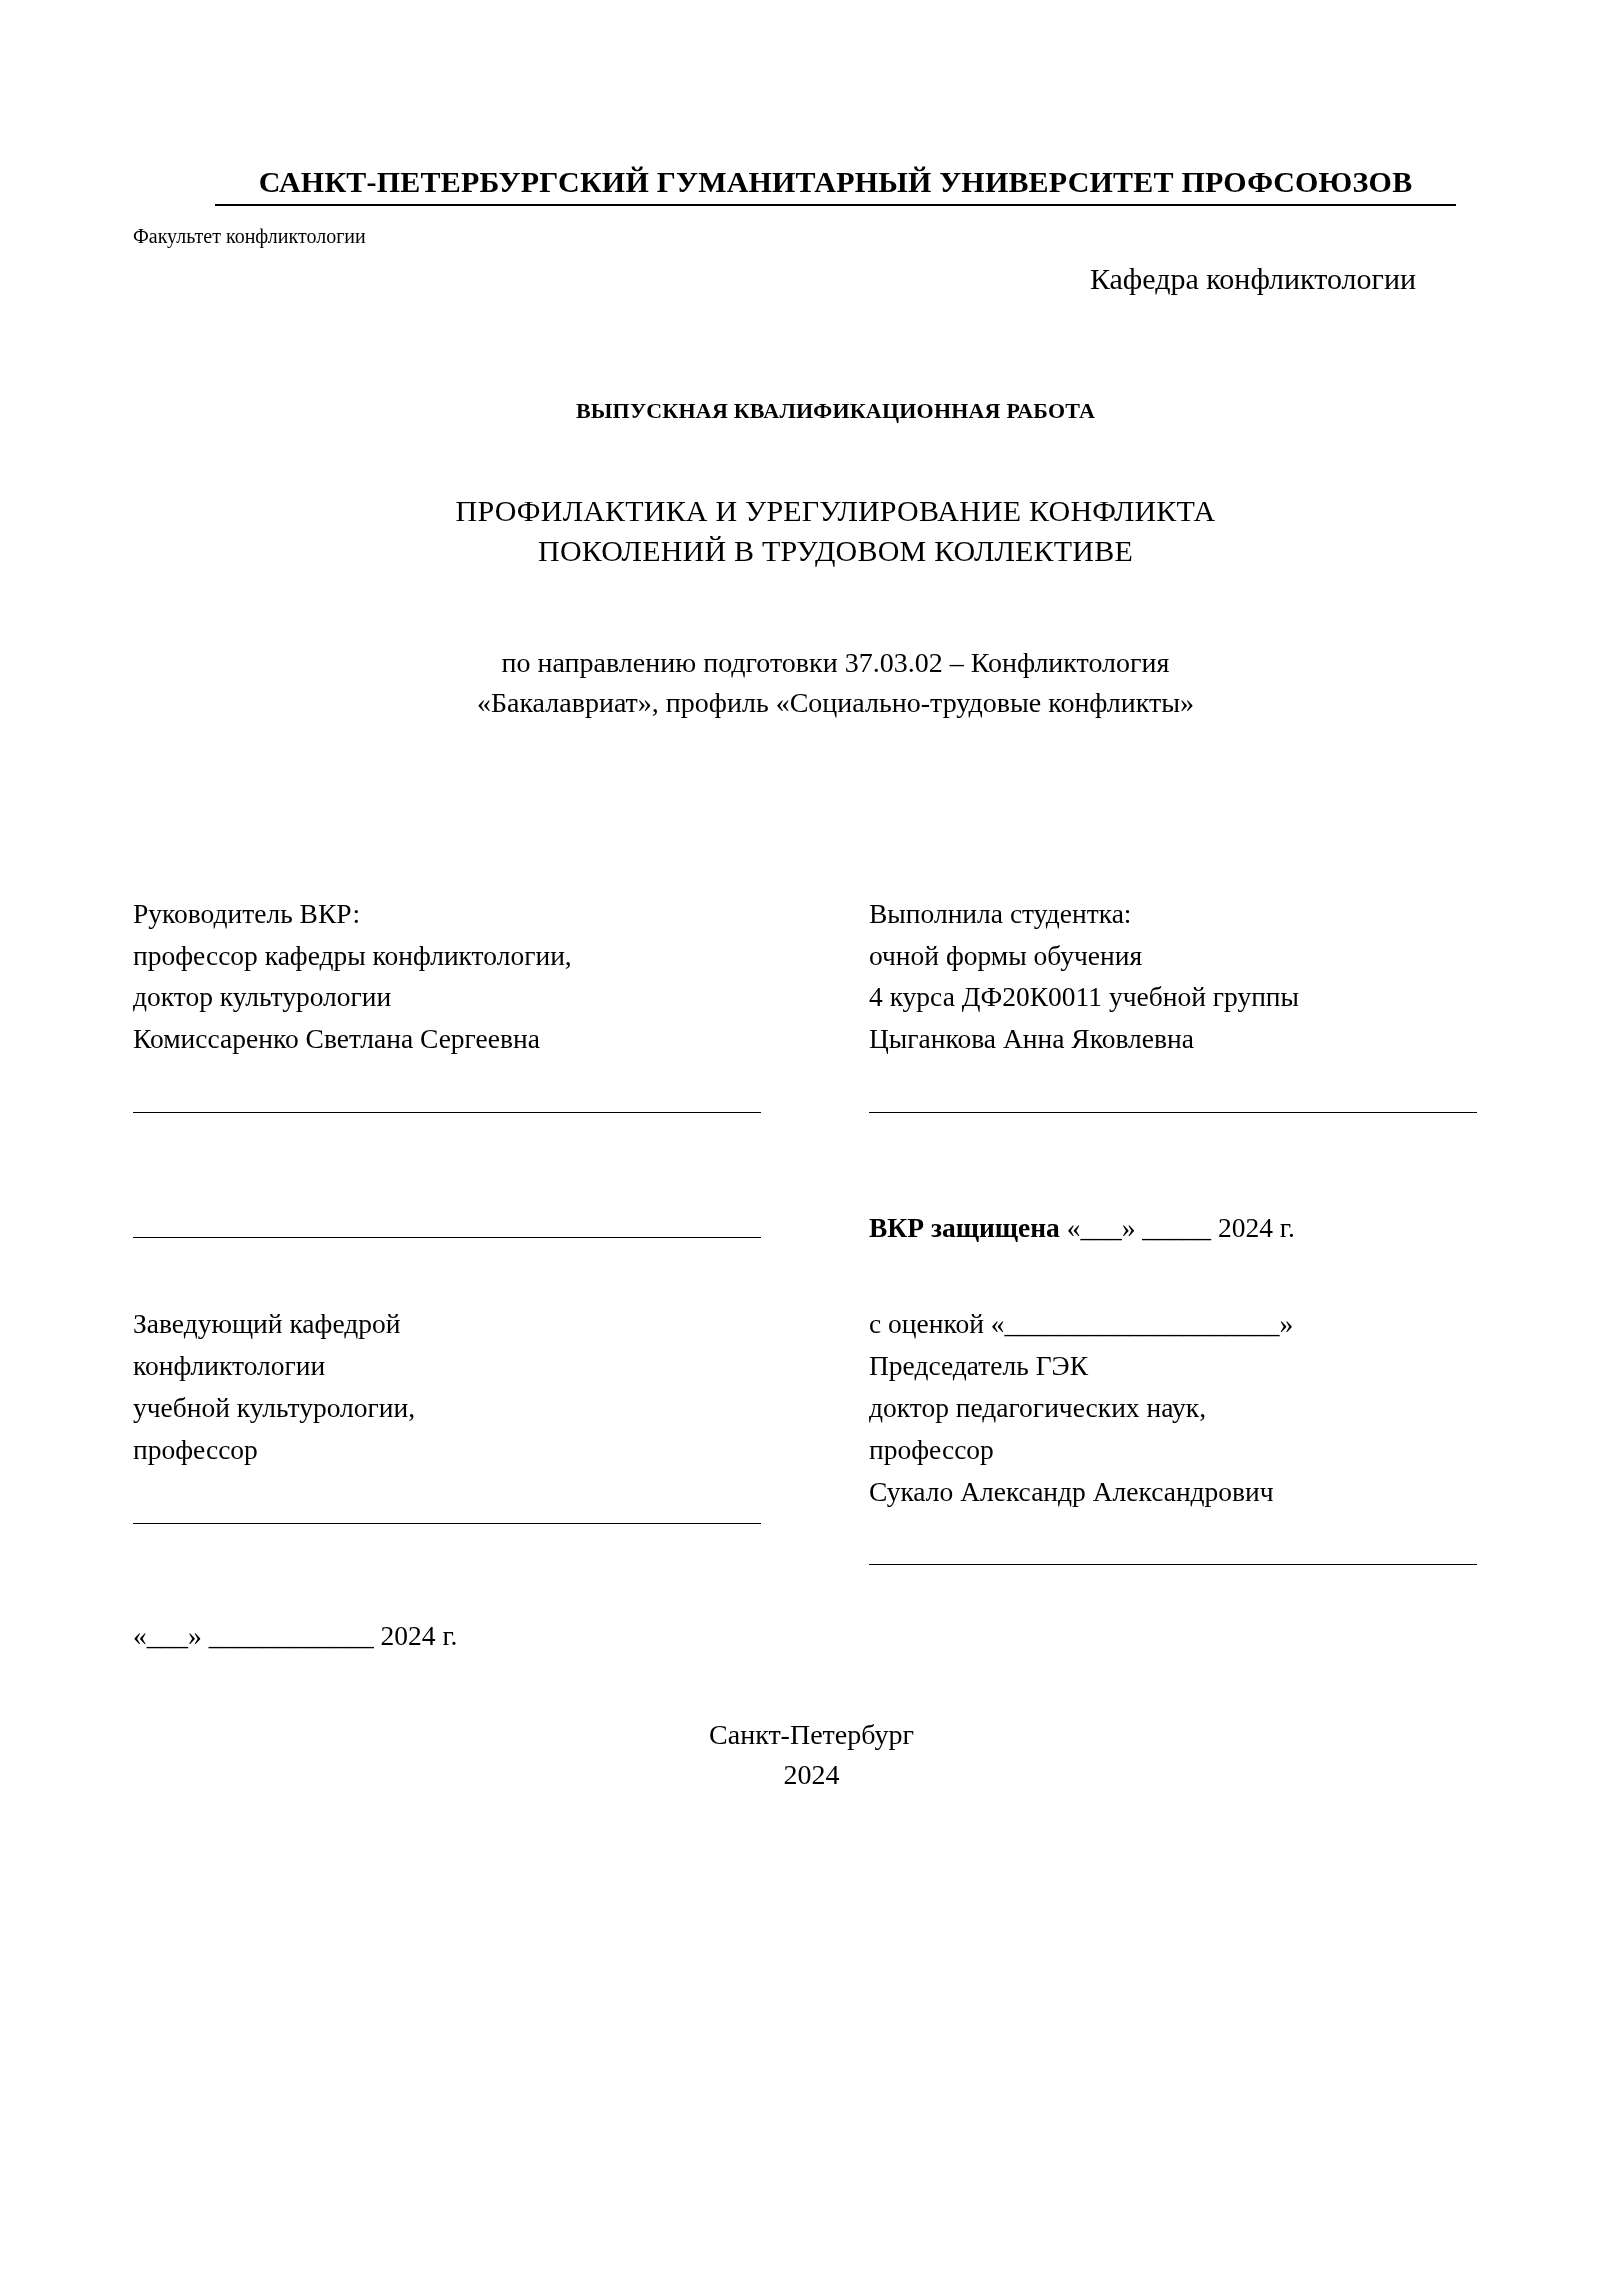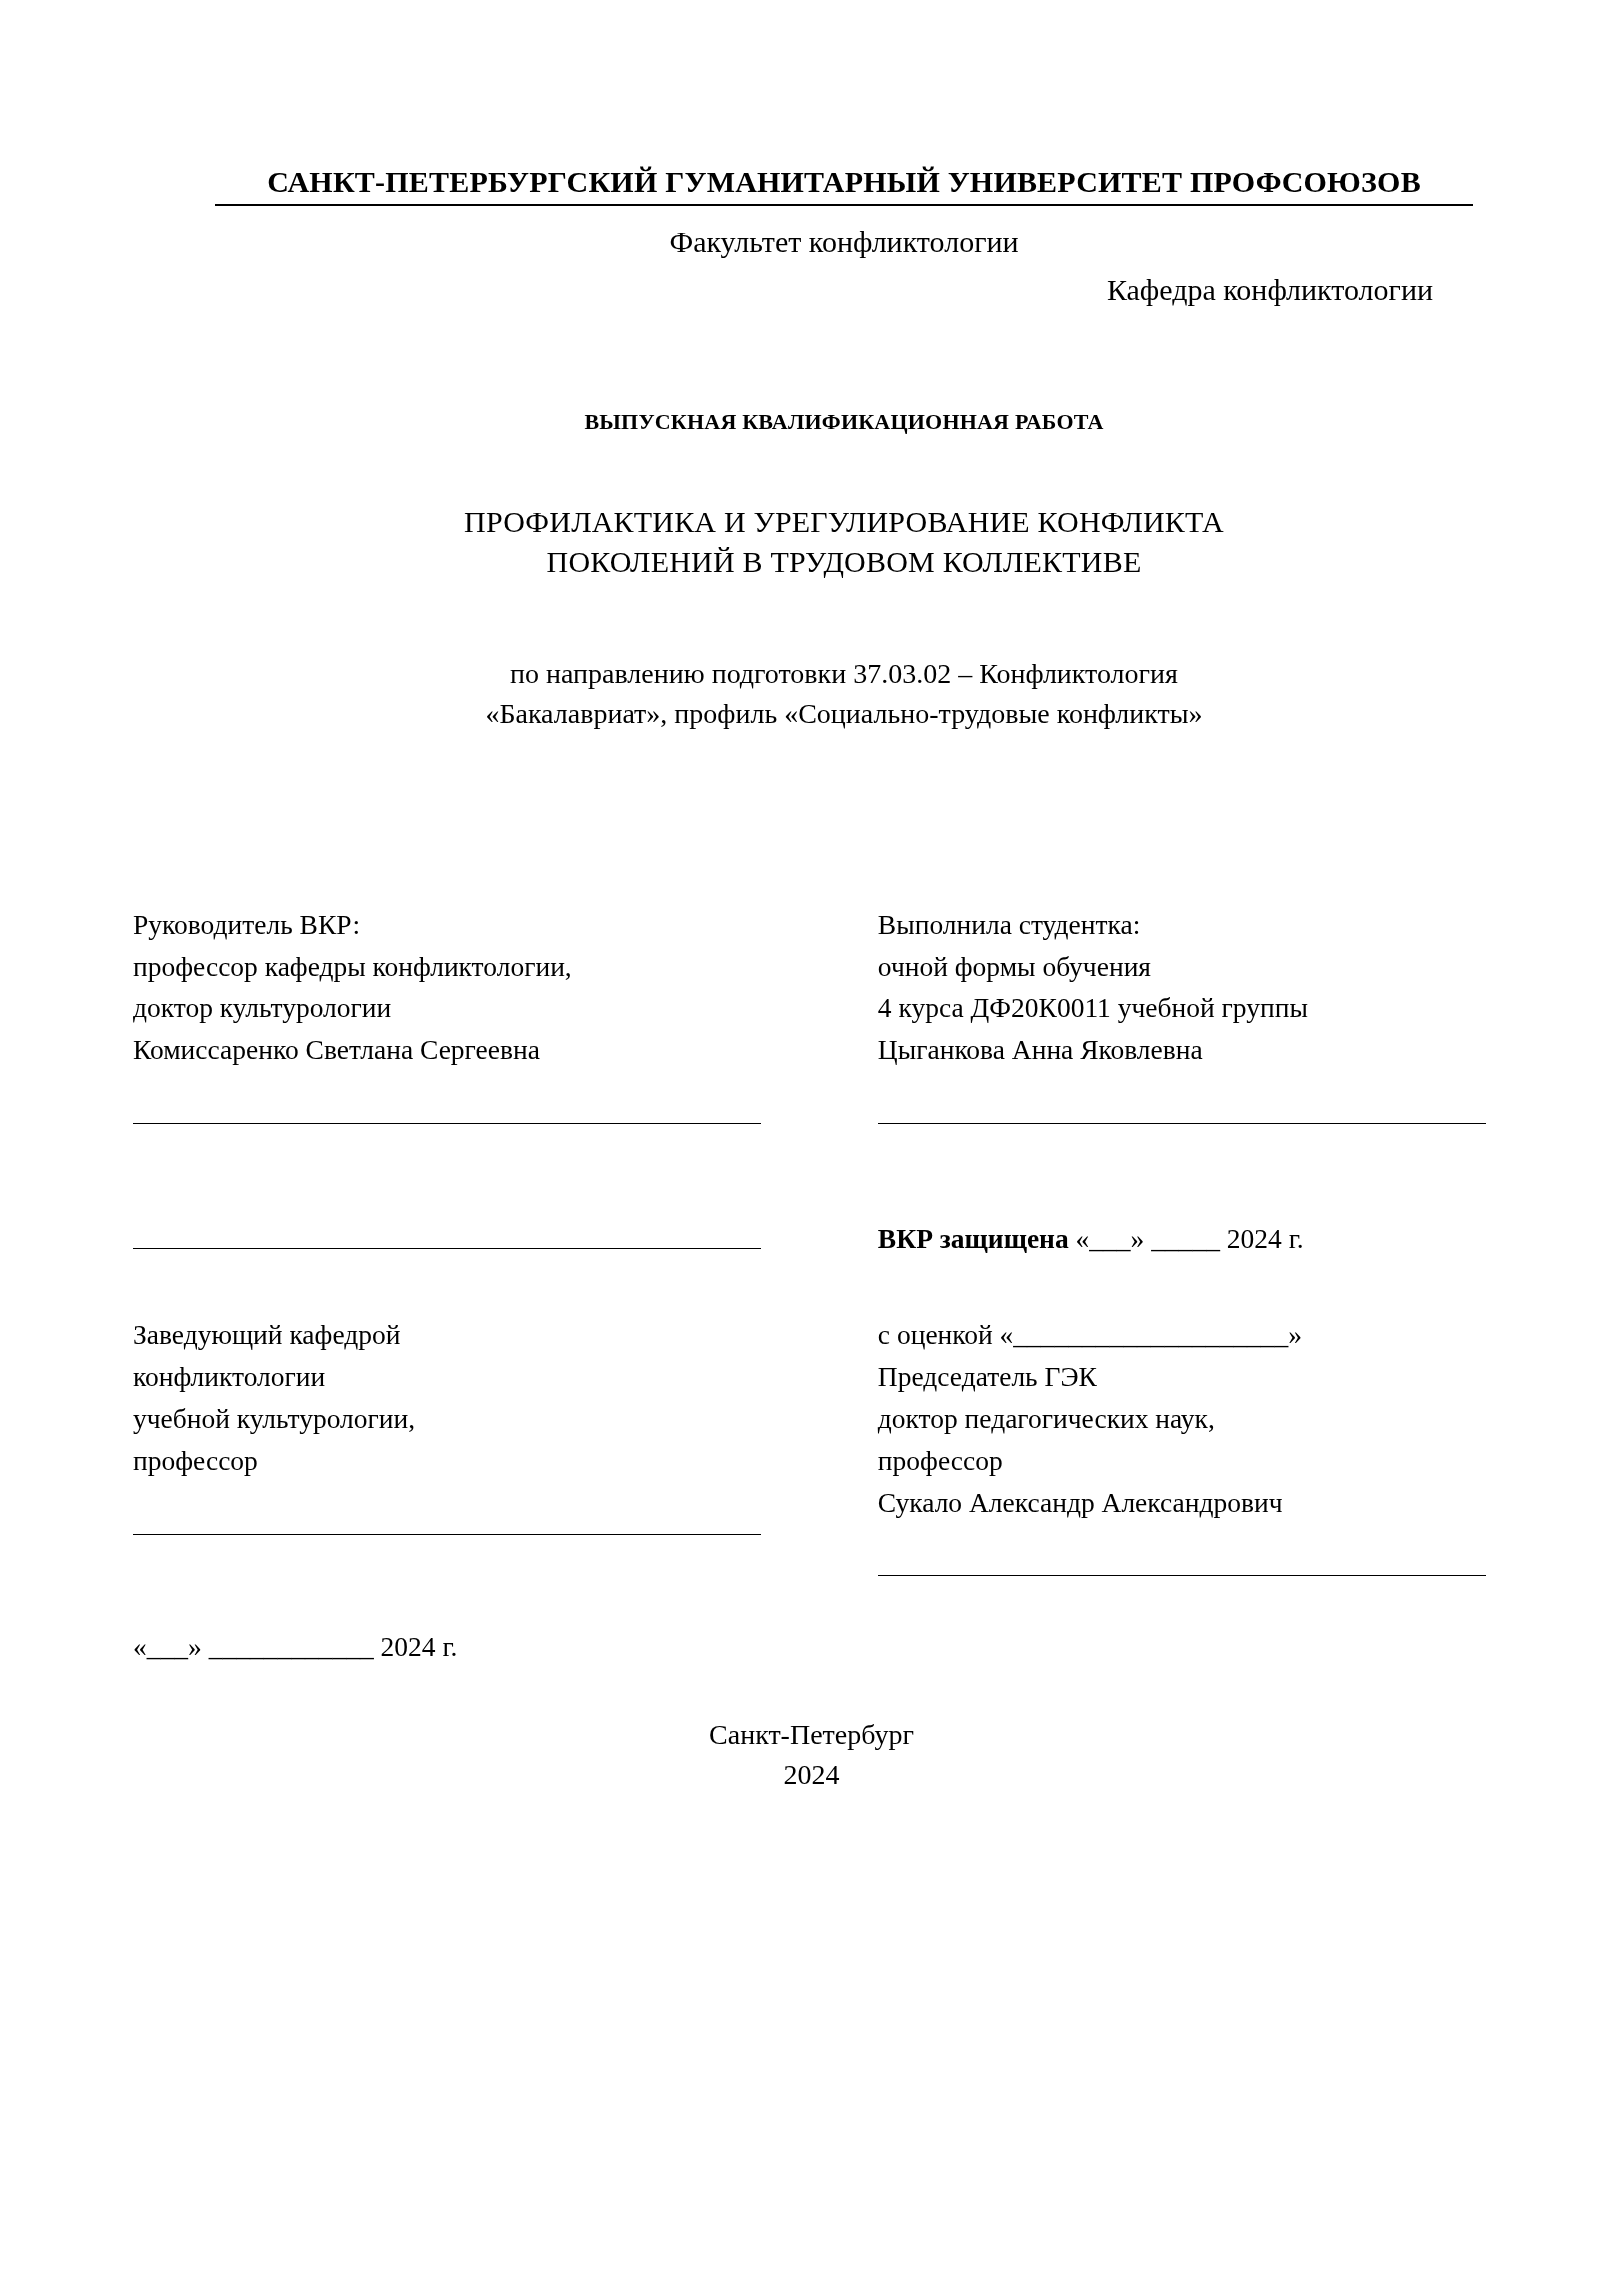--- a/index.html
+++ b/index.html
@@ -8,40 +8,39 @@
     background: #ffffff;
   }
   body {
     font-family: "Liberation Serif", "DejaVu Serif", serif;
     color: #000000;
   }
   .page {
     width: 1623px;
     height: 1929px;
     box-sizing: border-box;
-    padding: 118px 68px 63px 133px;
+    padding: 118px 85px 63px 133px;
     position: relative;
     background: #ffffff;
     margin: 0 auto;
   }
 
   
   .university {
     text-align: center;
     font-weight: bold;
     font-size: 30px;
     letter-spacing: 0.2px;
     border-bottom: 2.4px solid #000;
     padding-bottom: 4.7px;
     margin: 47px 82px 0 82px;
     white-space: nowrap;
   }
   .faculty {
-    text-align: center;
-    font-size: 30px;
+    font-size: 20px;
     margin-top: 19px;
   }
   .department {
     text-align: right;
     font-size: 30px;
     margin-top: 14px;
     padding-right: 122px;
   }
 
   

